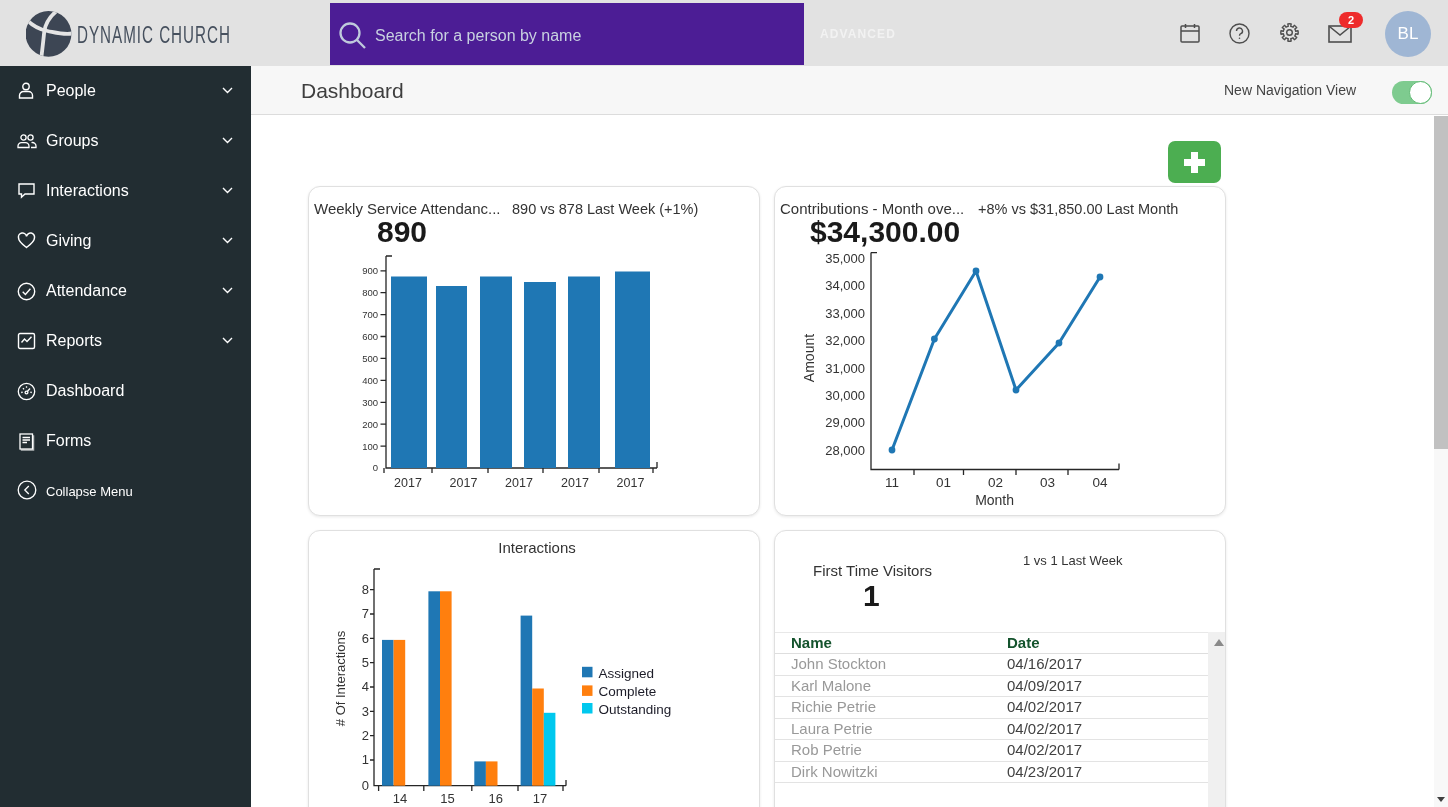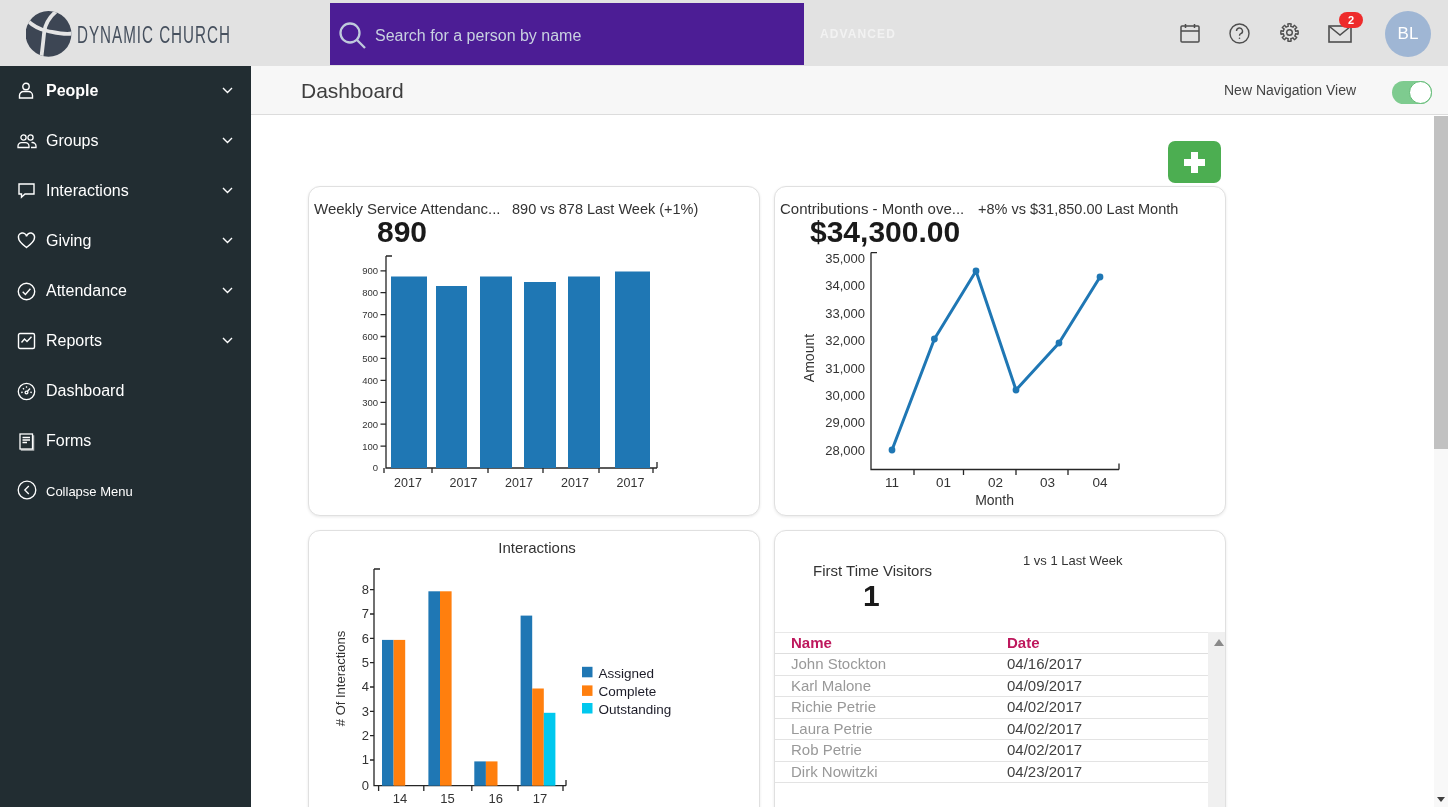--- a/index.html
+++ b/index.html
@@ -39,21 +39,21 @@
   #card1 { left:57px; top:70px; height:330px; }
   #card2 { left:523px; top:70px; height:330px; }
   #card3 { left:57px; top:414px; height:330px; }
   #card4 { left:523px; top:414px; height:330px; }
 
   .ctitle { position:absolute; font-size:15px; color:#333; }
   .bignum { position:absolute; font-size:30px; font-weight:bold; color:#1a1a1a; }
 
   
   #vtable { position:absolute; left:0px; top:101px; width:450px; }
-  #vtable .hrow { height:22px; border-top:1px solid #e8e8e8; border-bottom:1px solid #dedede; font-weight:bold; color:#be185d; }
+  #vtable .hrow { height:22px; border-top:1px solid #e8e8e8; border-bottom:1px solid #dedede; font-weight:bold; color:#14532d; }
   #vtable .row { height:21.5px; border-bottom:1px solid #e3e3e3; }
   #vtable .row, #vtable .hrow { position:relative; font-size:15px; }
   #vtable .c1 { position:absolute; left:16px; top:1px; }
   #vtable .c2 { position:absolute; left:232px; top:1px; }
   #vtable .row .c1 { color:#999; }
   #vtable .row .c2 { color:#424242; }
   #tscroll { position:absolute; left:433px; top:101px; width:17px; height:228px; background:#f0f0f0; }
 
   
   #pgscroll { position:absolute; left:1434px; top:116px; width:14px; height:691px; background:#f8f8f8; }
@@ -105,21 +105,21 @@
 
     <svg class="hicon" style="left:1328px; top:25px;" width="24" height="18" viewBox="0 0 24 18" fill="none" stroke="#4e4e4e" stroke-width="1.6">
       <rect x="1" y="1" width="22" height="16"></rect>
       <path d="M 1.5 1.5 L 12 10 L 22.5 1.5"></path>
     </svg>
     <div id="badge">2</div>
     <div id="avatar">BL</div>
   </div>
 
   <div id="sidebar">
-    <div class="sitem" style="top:0px;font-weight:bold;">
+    <div class="sitem" style="top:0px;">
       <svg class="ic" width="18" height="18" viewBox="0 0 18 18" fill="none" stroke="#fff" stroke-width="1.4">
         <circle cx="9" cy="4.5" r="3.2"></circle>
           <path d="M 2.5 16 v -2.5 a 4 4 0 0 1 4 -4 h 5 a 4 4 0 0 1 4 4 V 16 Z"></path>
       </svg>
       <div class="txt">People</div>
       <svg class="chev" width="11" height="7" viewBox="0 0 11 7" fill="none" stroke="#fff" stroke-width="1.4">
           <path d="M 1 1 L 5.5 5.5 L 10 1"></path>
         </svg>
     </div>
     <div class="sitem" style="top:50px;">

